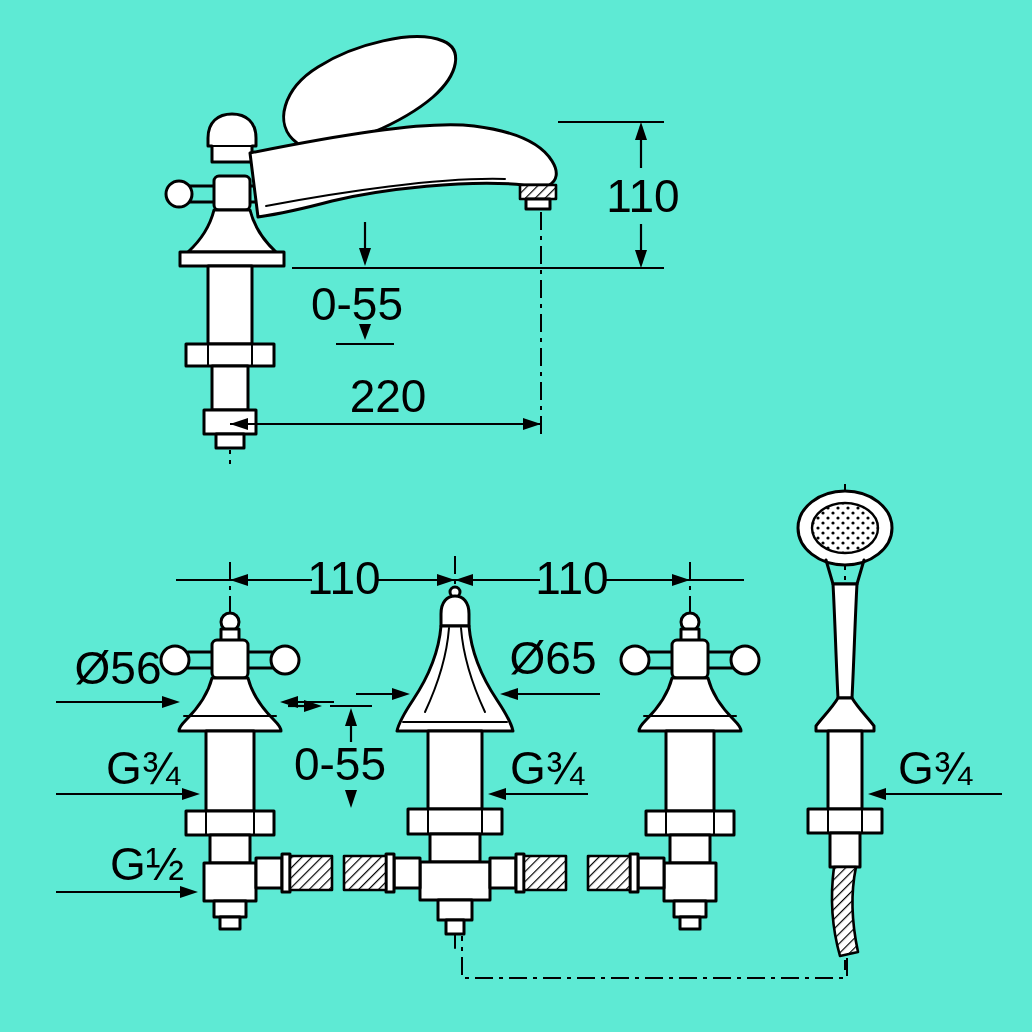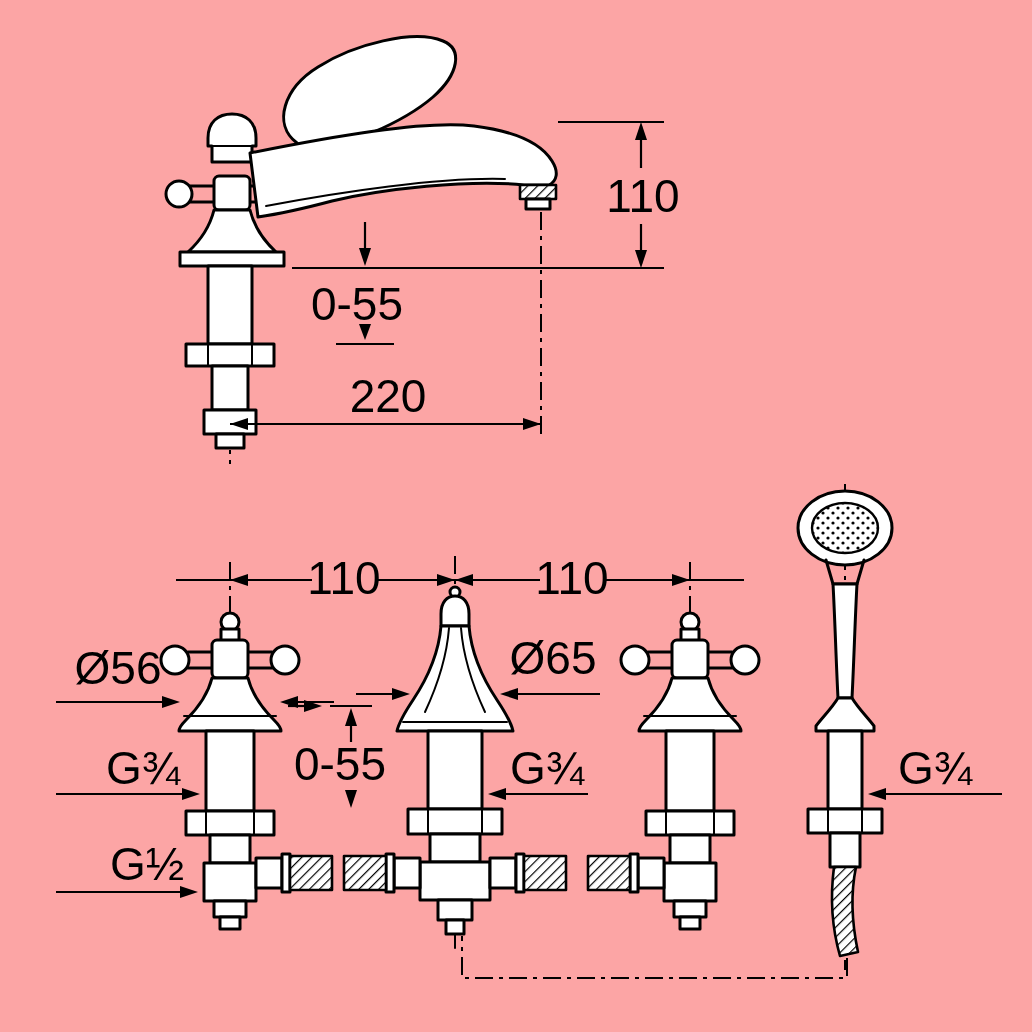--- a/index.html
+++ b/index.html
@@ -1,16 +1,16 @@
 <!DOCTYPE html>
 <html><head>
 <meta charset="utf-8">
 <style>
   html,body{margin:0;padding:0;background:#fff;}
-  .page{position:relative;width:1032px;height:1032px;background:#fca5a5;overflow:hidden;
+  .page{position:relative;width:1032px;height:1032px;background:#5eead4;overflow:hidden;
         font-family:"Liberation Sans",sans-serif;}
   svg{display:block;}
   .ln  {fill:none;stroke:#000;stroke-width:3;stroke-linejoin:round;stroke-linecap:round;}
   .ln2 {fill:none;stroke:#000;stroke-width:2;stroke-linejoin:round;stroke-linecap:round;}
   .shape{fill:#fff;stroke:#000;stroke-width:3;stroke-linejoin:round;}
   .thread{fill:url(#hatch);stroke:#000;stroke-width:2.6;stroke-linejoin:round;}
   .dim {fill:none;stroke:#000;stroke-width:2.2;stroke-linecap:butt;}
   .cl  {fill:none;stroke:#000;stroke-width:2;stroke-dasharray:18 6 4 6;}
   .arr {fill:#000;stroke:none;}
   .dimtext{font-family:"Liberation Sans",sans-serif;font-size:46px;fill:#000;}

